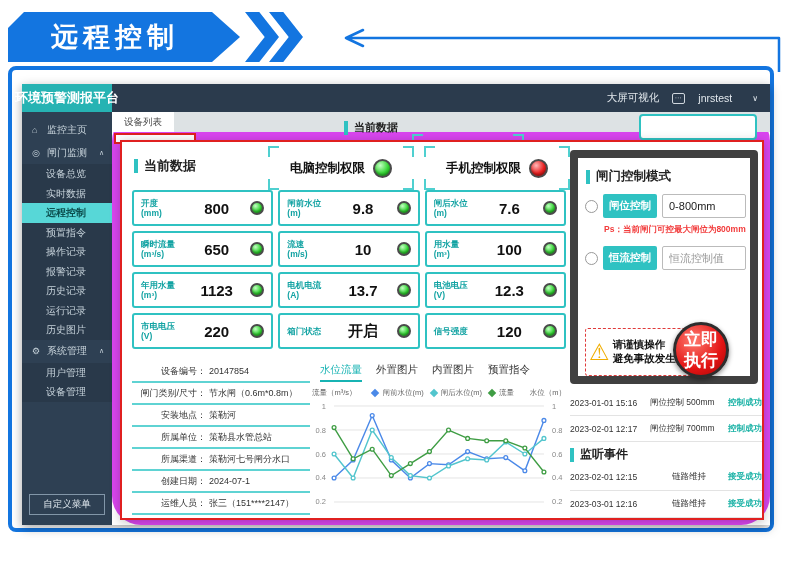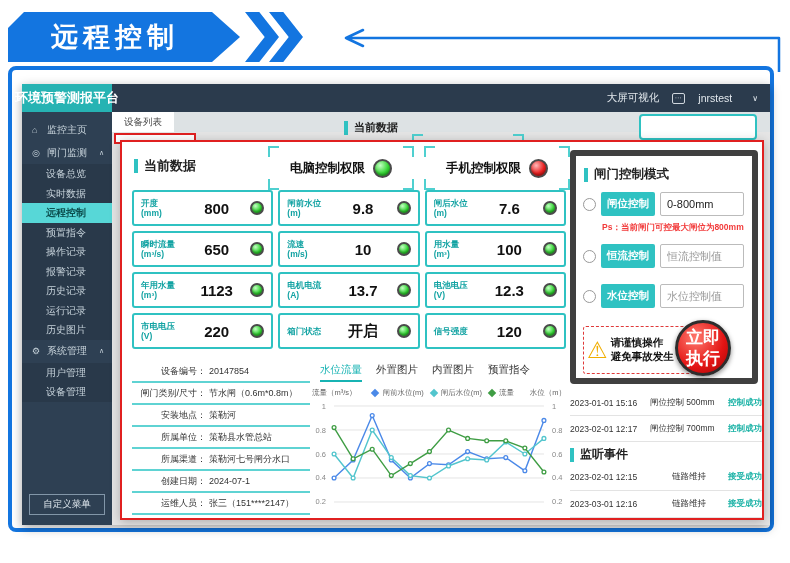--- a/index.html
+++ b/index.html
@@ -28,21 +28,21 @@
   .dash-body { display:flex; height:413px; }
   .sidebar { width:90px; background:#2e4053; display:flex; flex-direction:column; color:#c6d2da; font-size:10px; padding-top:6px; }
   .side-main { height:23px; display:flex; align-items:center; padding-left:10px; gap:5px; }
   .side-icon { font-size:9px; width:10px; }
   .side-caret { margin-left:auto; margin-right:8px; font-size:7px; }
   .side-sub { background:#29394a; }
   .side-sub-item { height:19.5px; line-height:19.5px; padding-left:24px; }
   .side-sub-item.active { background:#57d7d7; color:#0c4f4f; font-weight:bold; }
   .custom-btn { margin:auto 7px 10px; border:1px solid #8296a8; background:transparent; color:#dfe7ee; text-align:center; padding:3px 0; font-size:9.5px; }
 
-  .content { flex:1; background:#e5e5e5; position:relative; }
+  .content { flex:1; background:#d946ef; position:relative;border-radius:29px; }
   .tabbar { height:20px; background:#dde2e4; display:flex; }
   .tab { background:#fff; padding:0 12px; font-size:9.5px; color:#444; display:flex; align-items:center; }
   .bg-frag-red { position:absolute; left:2px; top:21px; width:82px; height:11px; border:2px solid #e02020; background:#fff; }
   .bg-current { position:absolute; left:232px; top:8px; font-size:11px; font-weight:bold; color:#222; display:flex; gap:6px; align-items:center; }
   .bg-perm { position:absolute; top:2px; height:26px; width:112px; display:flex; align-items:center; justify-content:center; gap:6px; font-size:10px; font-weight:bold; color:#222; }
   .bg-box { position:absolute; left:527px; top:2px; width:118px; height:26px; border:2px solid #2fc2c2; border-radius:4px; background:#fff; }
 
   
   .bracket { position:relative; }
   .bracket i { position:absolute; width:11px; height:11px; border:2px solid #4fd0d0; }
@@ -82,21 +82,21 @@
   .chart { position:absolute; left:190px; top:246px; width:254px; height:128px; }
   .chart-top { display:flex; justify-content:space-between; align-items:center; font-size:7.5px; color:#666; }
   .legend { display:flex; gap:7px; align-items:center; }
   .legend-item { display:flex; align-items:center; gap:4px; }
   .legend-diamond { width:6px; height:6px; transform:rotate(45deg); flex:none; }
   .chart-body { display:flex; height:106px; margin-top:3px; }
   .ticks { display:flex; flex-direction:column; justify-content:space-between; font-size:7.5px; color:#888; width:16px; padding:1px 2px; }
   .ticks.l { text-align:right; } .ticks.r { text-align:left; }
   #chart-svg { flex:1; height:106px; }
 
-  .control-box { position:absolute; left:448px; top:8px; width:188px; height:234px; border:6px solid #404040; border-radius:4px; background:#fff; }
+  .control-box { position:absolute; left:448px; top:8px; width:188px; height:234px; border:8px solid #404040; border-radius:4px; background:#fff; }
   .ctrl-title { position:absolute; left:8px; top:10px; }
   .mode-row { position:absolute; left:7px; display:flex; align-items:center; gap:5px; }
   .radio { width:13px; height:13px; border:1px solid #999; border-radius:50%; background:#fff; flex:none; cursor:pointer; }
   .mode-btn { background:#2fc2c2; color:#fff; font-size:10.5px; font-weight:bold; padding:5px 6px; border:none; border-radius:2px; white-space:nowrap; cursor:pointer; }
   .mode-input { width:84px; height:24px; border:1px solid #bbb; border-radius:2px; font-size:11px; padding:0 6px; color:#222; }
   .mode-input::placeholder { color:#999; }
   .ps-note { position:absolute; left:26px; top:66px; font-size:8.5px; color:#f23b3b; font-weight:bold; white-space:nowrap; }
   .warn-box { position:absolute; left:7px; top:170px; width:114px; height:48px; border:1.5px dashed #e03a3a; border-radius:3px; display:flex; align-items:center; gap:3px; padding:0 3px; }
   .warn-tri { font-size:23px; color:#f0ad00; line-height:1; }
   .warn-text { font-size:10.5px; font-weight:bold; color:#111; line-height:1.3; white-space:nowrap; }
@@ -422,25 +422,20 @@
             <span class="radio"></span>
             <button class="mode-btn">闸位控制</button>
             <input class="mode-input" value="0-800mm" style="">
           </div>
           <div class="ps-note">Ps：当前闸门可控最大闸位为800mm</div>
           <div class="mode-row" style="top:88px;">
             <span class="radio"></span>
             <button class="mode-btn">恒流控制</button>
             <input class="mode-input" placeholder="恒流控制值" style="">
           </div>
-          <div class="mode-row" style="top:128px;">
-            <span class="radio"></span>
-            <button class="mode-btn">水位控制</button>
-            <input class="mode-input" placeholder="水位控制值" style="">
-          </div>
           <div class="warn-box">
             <span class="warn-tri">⚠</span>
             <span class="warn-text"><span>请谨慎操作</span><br><span>避免事故发生</span></span>
           </div>
           <button class="exec-btn">
             <span>立即</span><br><span>执行</span>
           </button>
         </div>
 
         <div class="ctrl-logs">

